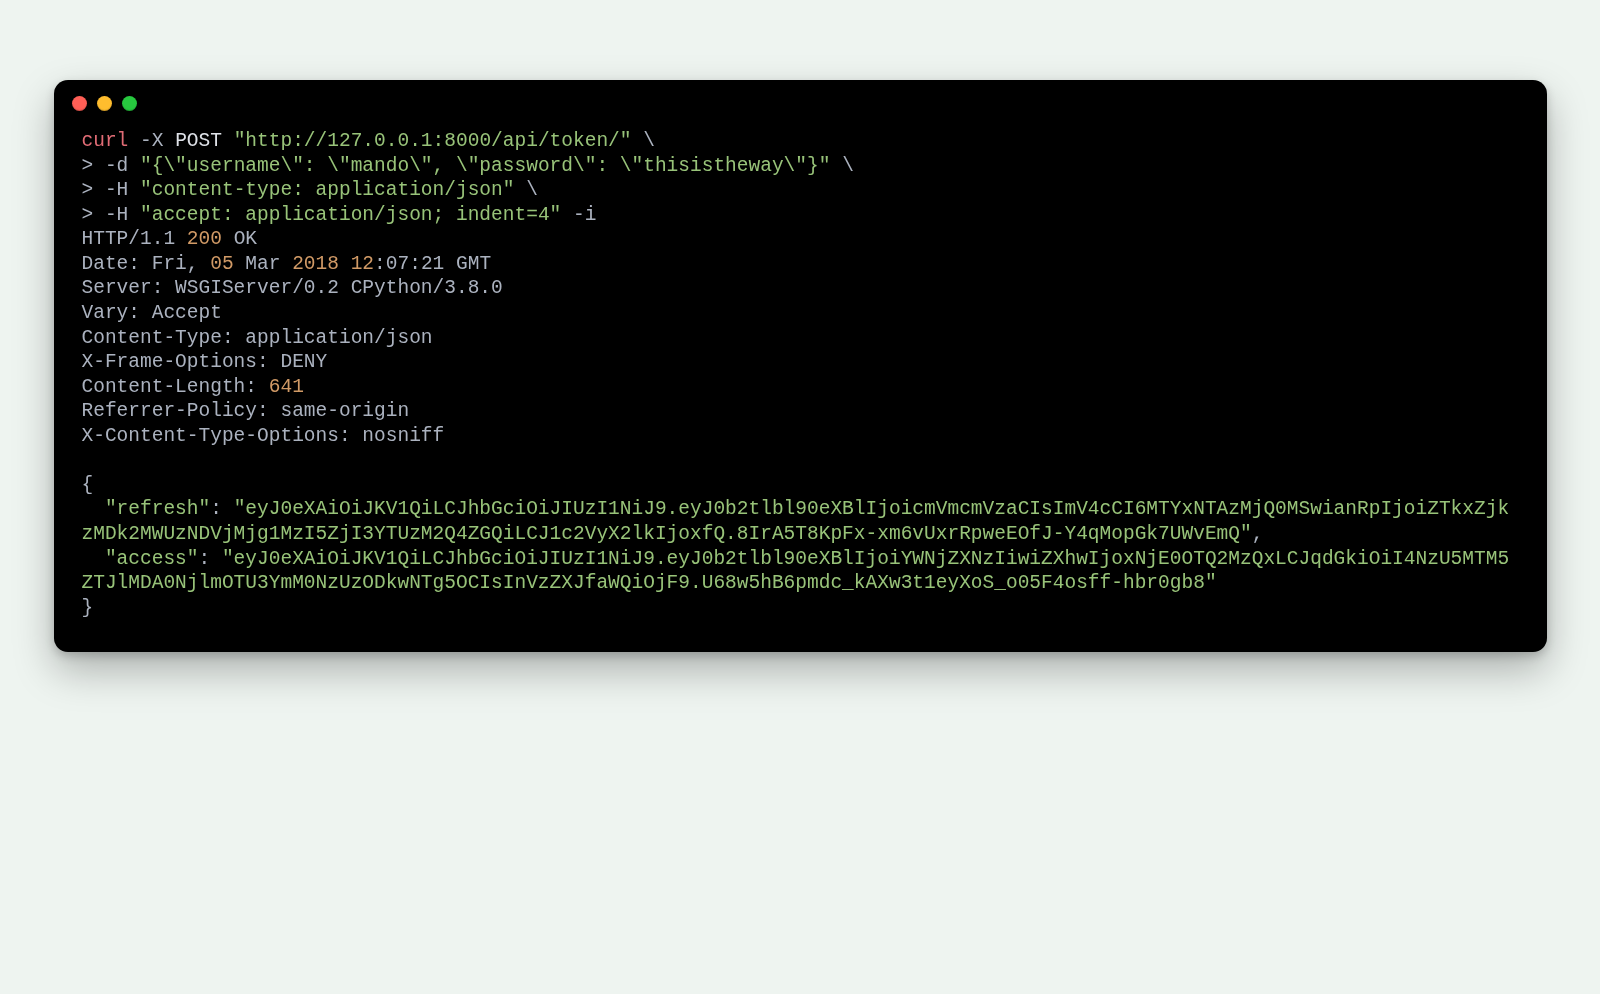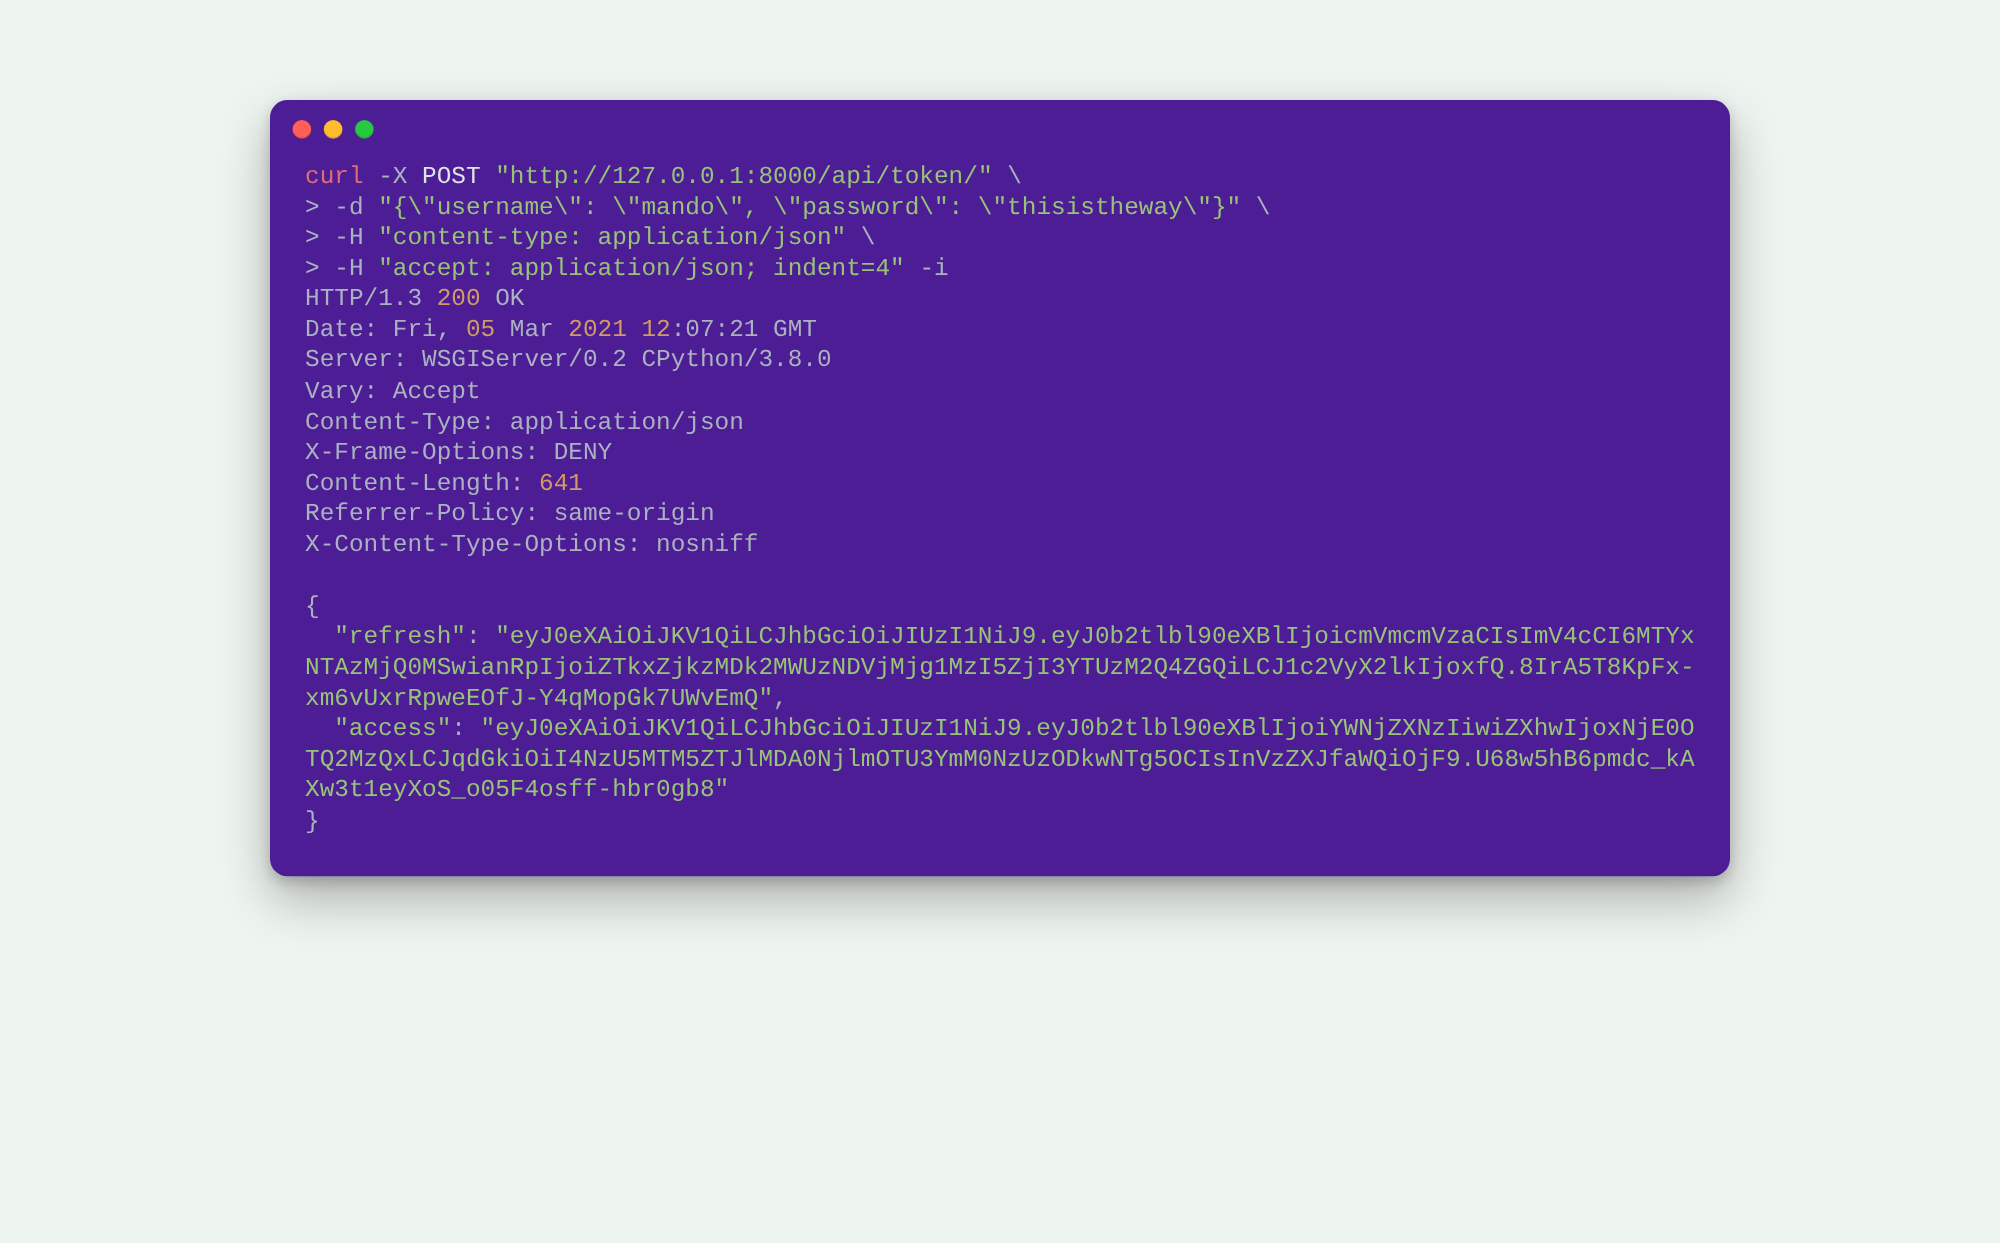--- a/index.html
+++ b/index.html
@@ -5,23 +5,23 @@
   html, body {
     margin: 0;
     padding: 0;
     width: 1600px;
     height: 994px;
     background: #eef4f0;
     font-family: "SFMono-Regular", Menlo, Consolas, "Liberation Mono", monospace;
   }
   .window {
     position: relative;
-    width: 1168px;
+    width: 1493px;
     margin: 80px auto 0 auto;
-    background: #4c1d95;
+    background: #000000;
     border-radius: 14px;
     box-shadow: 0 18px 40px rgba(0,0,0,0.28), 0 4px 10px rgba(0,0,0,0.18);
     padding: 0 0 22px 0;
     overflow: hidden;
   }
   .titlebar {
     display: flex;
     align-items: center;
     gap: 10px;
     padding: 16px 18px 8px 18px;
@@ -105,35 +105,35 @@
       <span class="c-dim">&gt;</span>
       <span> </span>
       <span class="c-dim">-H</span>
       <span> </span>
       <span class="c-green">"accept: application/json; indent=4"</span>
       <span> </span>
       <span class="c-dim">-i</span>
     </span>
 
     <span class="line">
-      <span class="c-dim">HTTP/1.3</span>
+      <span class="c-dim">HTTP/1.1</span>
       <span> </span>
       <span class="c-orange">200</span>
       <span> </span>
       <span class="c-dim">OK</span>
     </span>
 
     <span class="line">
       <span class="c-dim">Date: Fri,</span>
       <span> </span>
       <span class="c-orange">05</span>
       <span> </span>
       <span class="c-dim">Mar</span>
       <span> </span>
-      <span class="c-orange">2021</span>
+      <span class="c-orange">2018</span>
       <span> </span>
       <span class="c-orange">12</span><span class="c-dim">:07:21 GMT</span>
     </span>
 
     <span class="line c-dim">Server: WSGIServer/0.2 CPython/3.8.0</span>
     <span class="line c-dim">Vary: Accept</span>
     <span class="line c-dim">Content-Type: application/json</span>
     <span class="line c-dim">X-Frame-Options: DENY</span>
 
     <span class="line">

